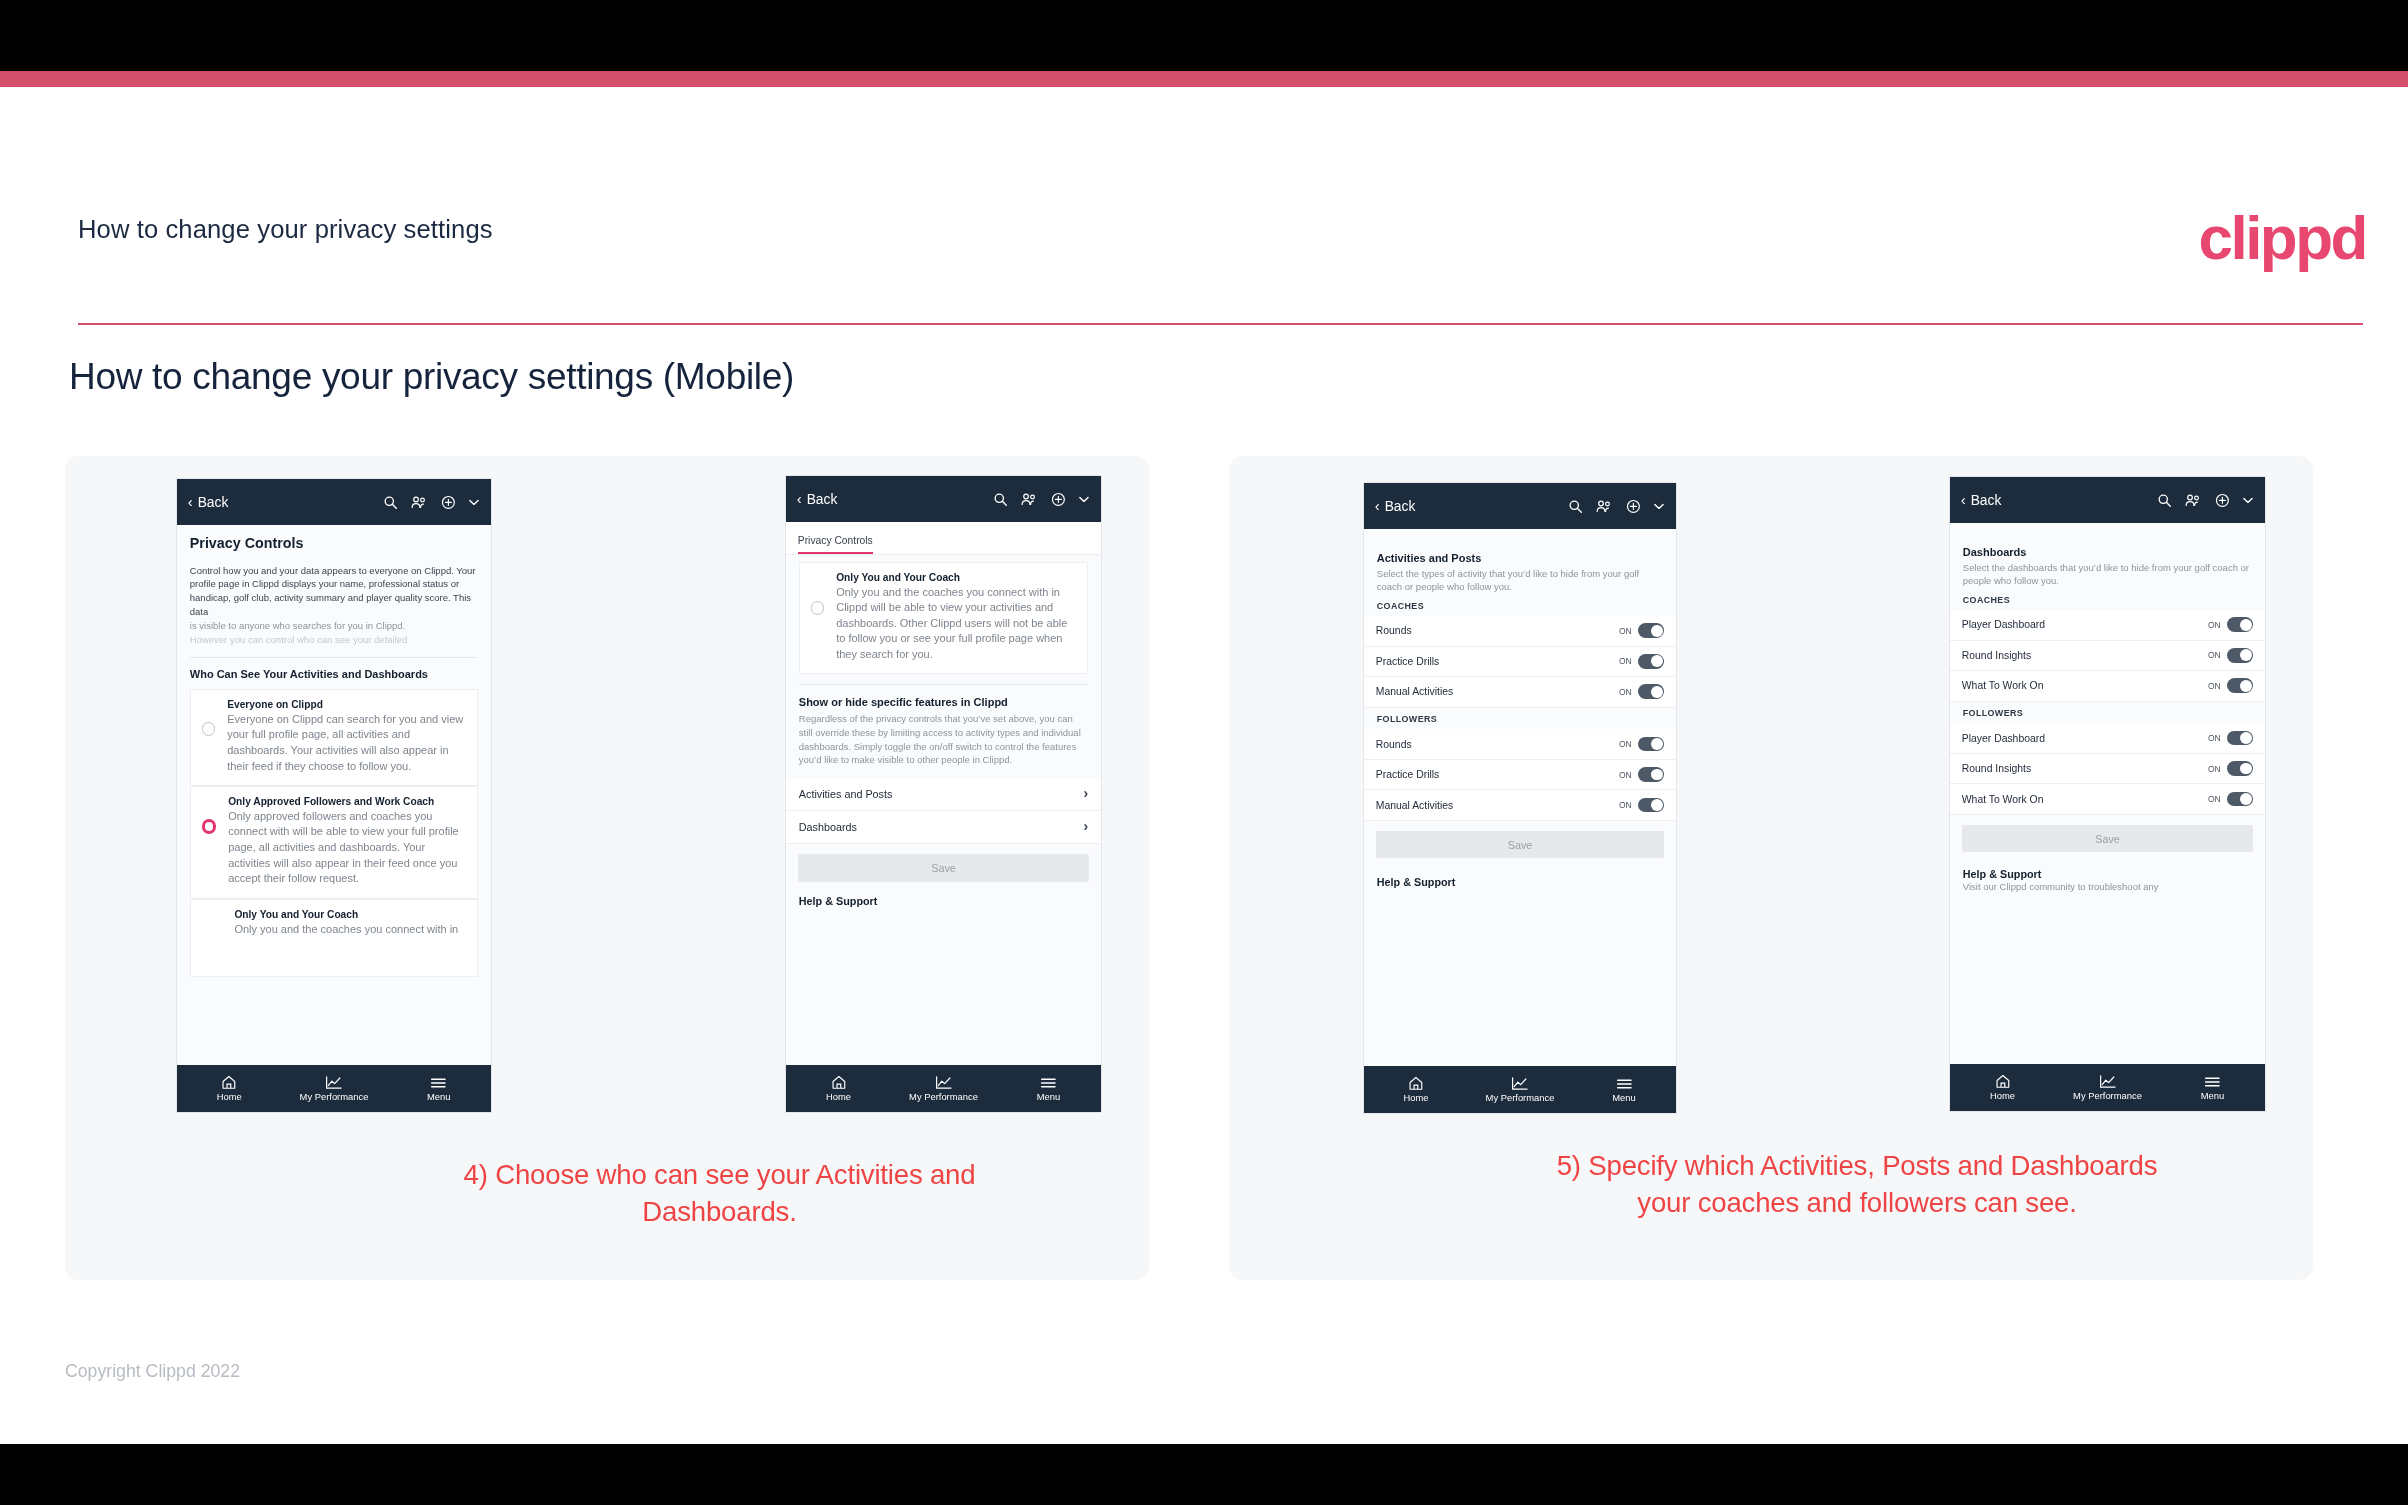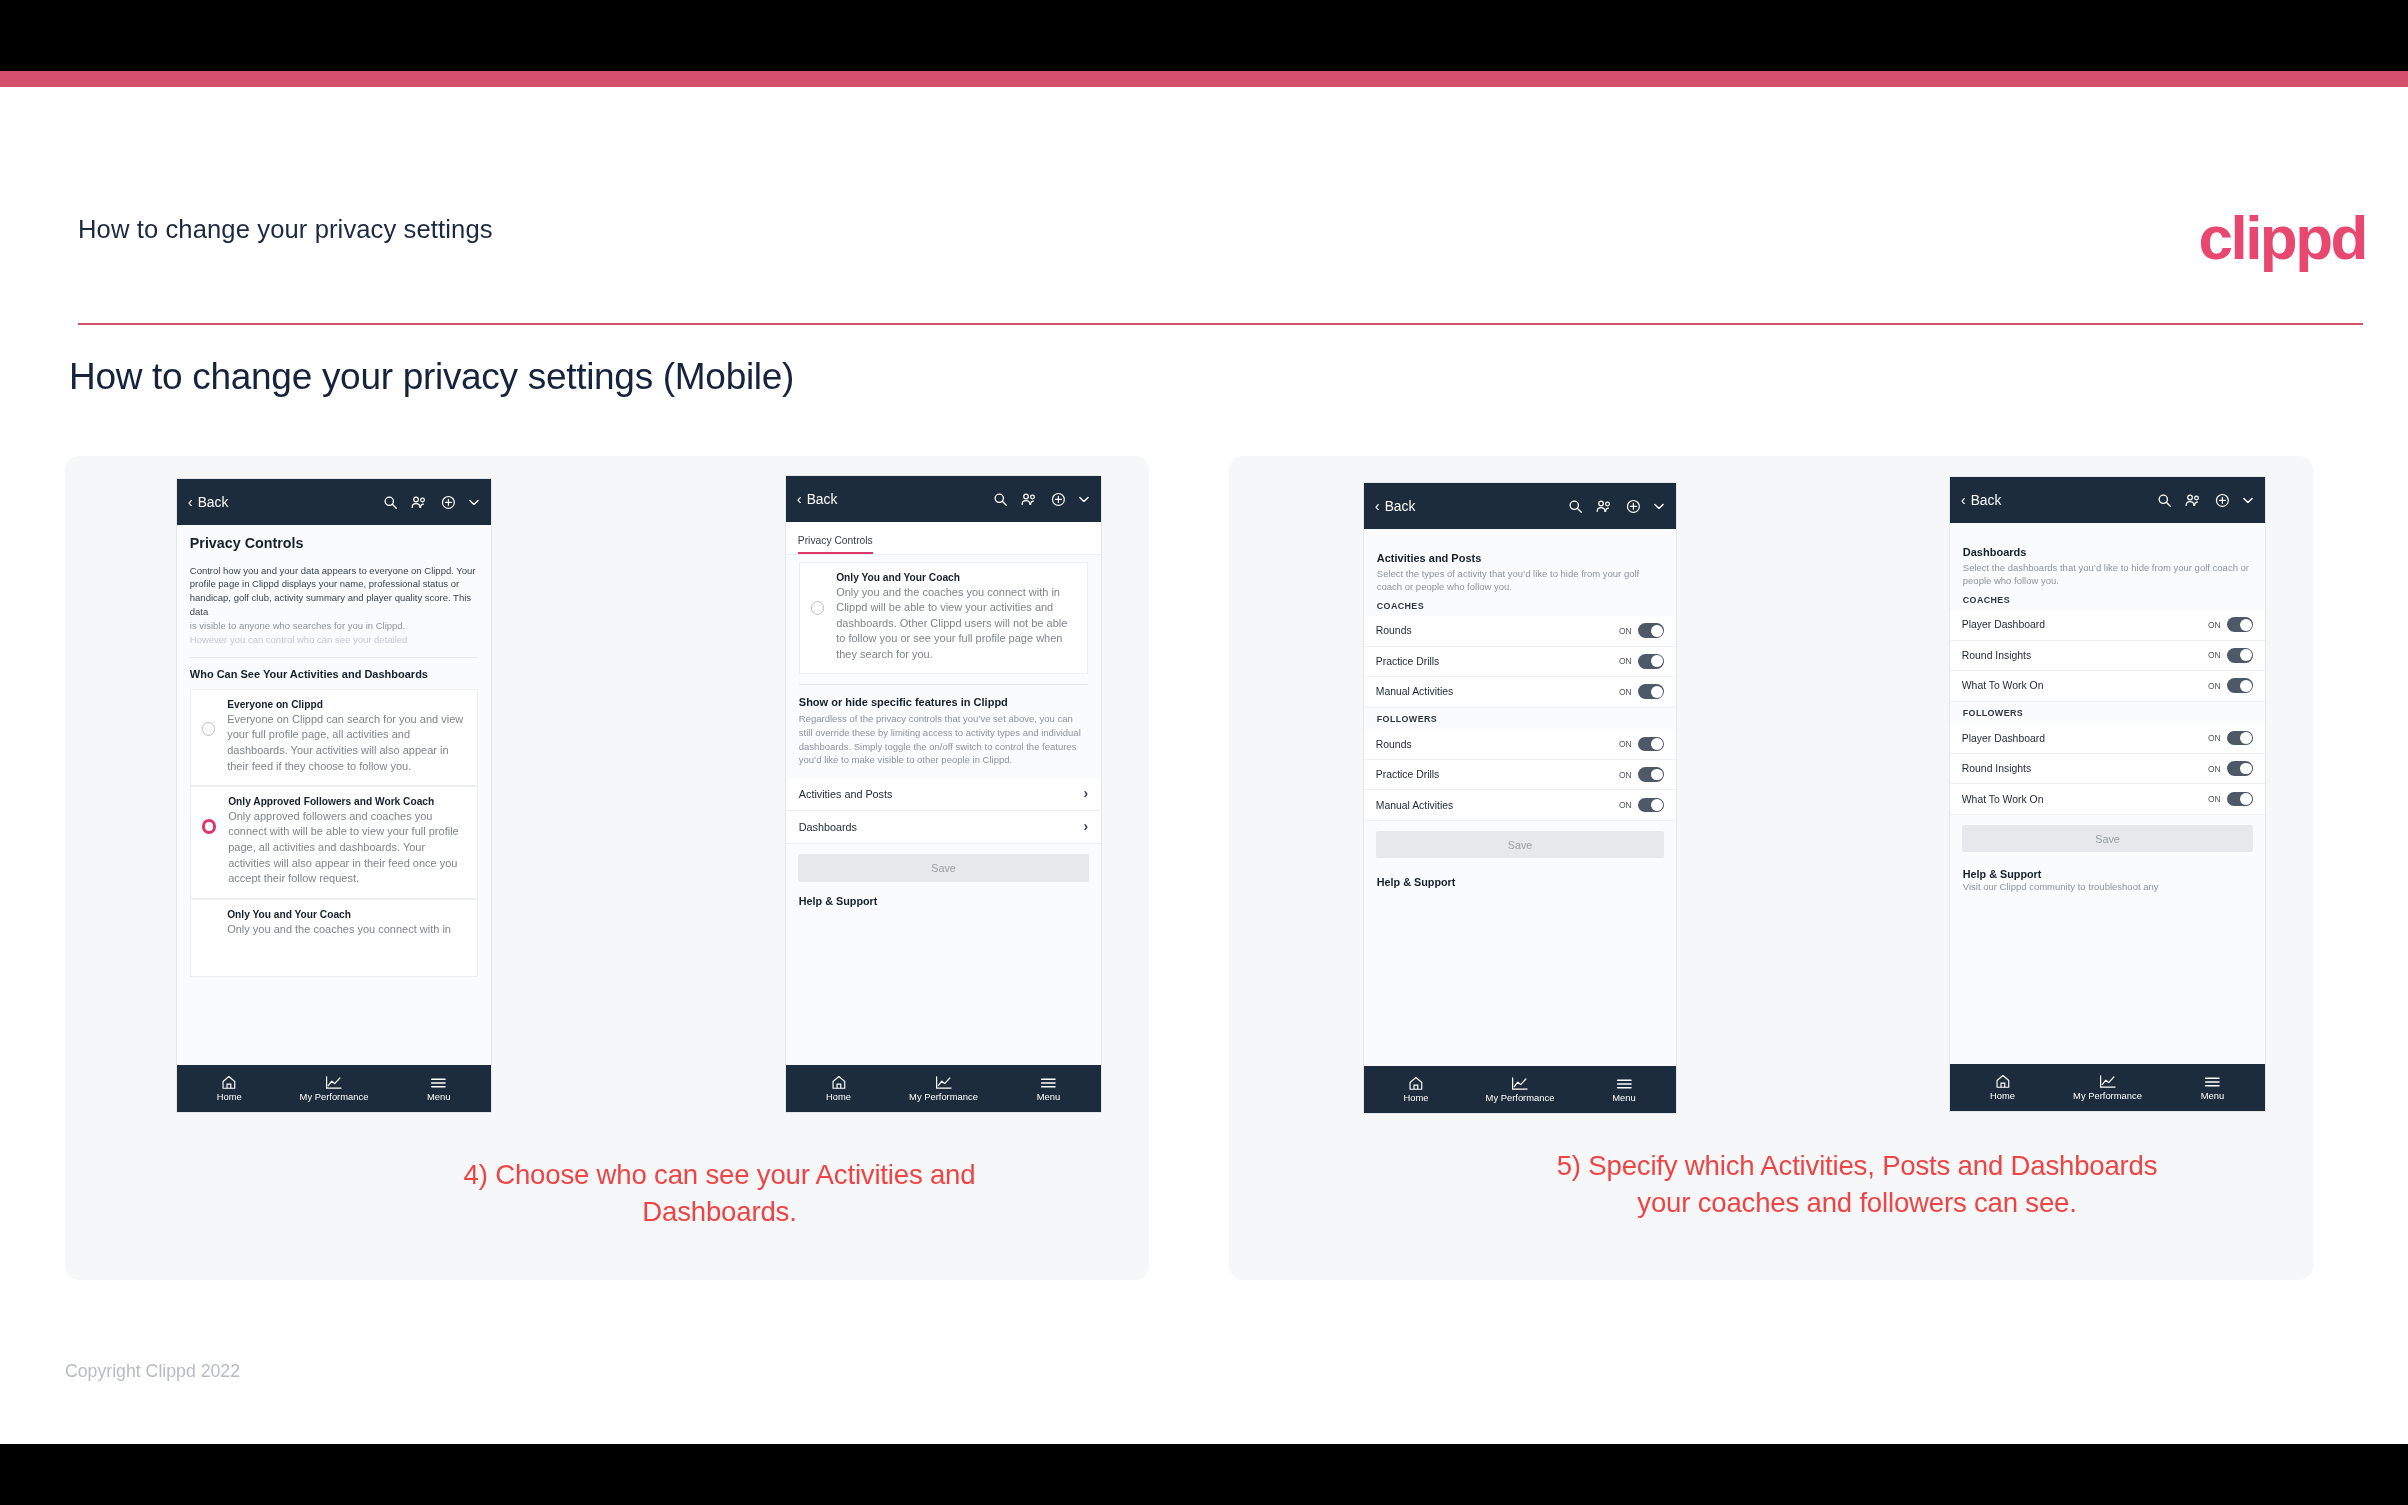--- a/index.html
+++ b/index.html
@@ -83,21 +83,21 @@
   .body-area { position:absolute; left:0; top:46px; right:0; bottom:47px; overflow:hidden; }
 
   .h-title { font-size:14.3px; font-weight:bold; color:#14202e; }
   .p-body  { font-size:9.5px; color:#3b4450; line-height:1.45; }
   .p-body.faded2 { color:#8d949d; }
   .p-body.faded3 { color:#c3c8ce; }
 
   .divider { height:1px; background:#e6e8eb; }
 
   
-  .opt-card { background:#ffffff; border:1px solid #eceef1; display:flex; padding:8.9px 11.8px 10.8px 10.8px; }
+  .opt-card { background:#ffffff; border:1px solid #eceef1; display:flex; padding:8.9px 11.8px 10.8px 10.8px;justify-content:center; }
   .opt-radio { width:13.8px; height:13.8px; border-radius:50%; border:1.6px solid #b9bfc6;
                flex:0 0 13.8px; margin-top:23.6px; margin-right:11.8px; }
   .opt-radio.sel { border:3.9px solid #e0366b; width:14.8px; height:14.8px; flex-basis:14.8px; }
   .opt-title { font-size:10.2px; font-weight:bold; color:#14202e; margin-bottom:2px; }
   .opt-desc { font-size:11px; color:#7d858e; line-height:1.42; }
 
   
   .list-row {
     background:#fff; border-bottom:1px solid #edeff1;
     display:flex; align-items:center; padding:0 12.8px; height:33px;

